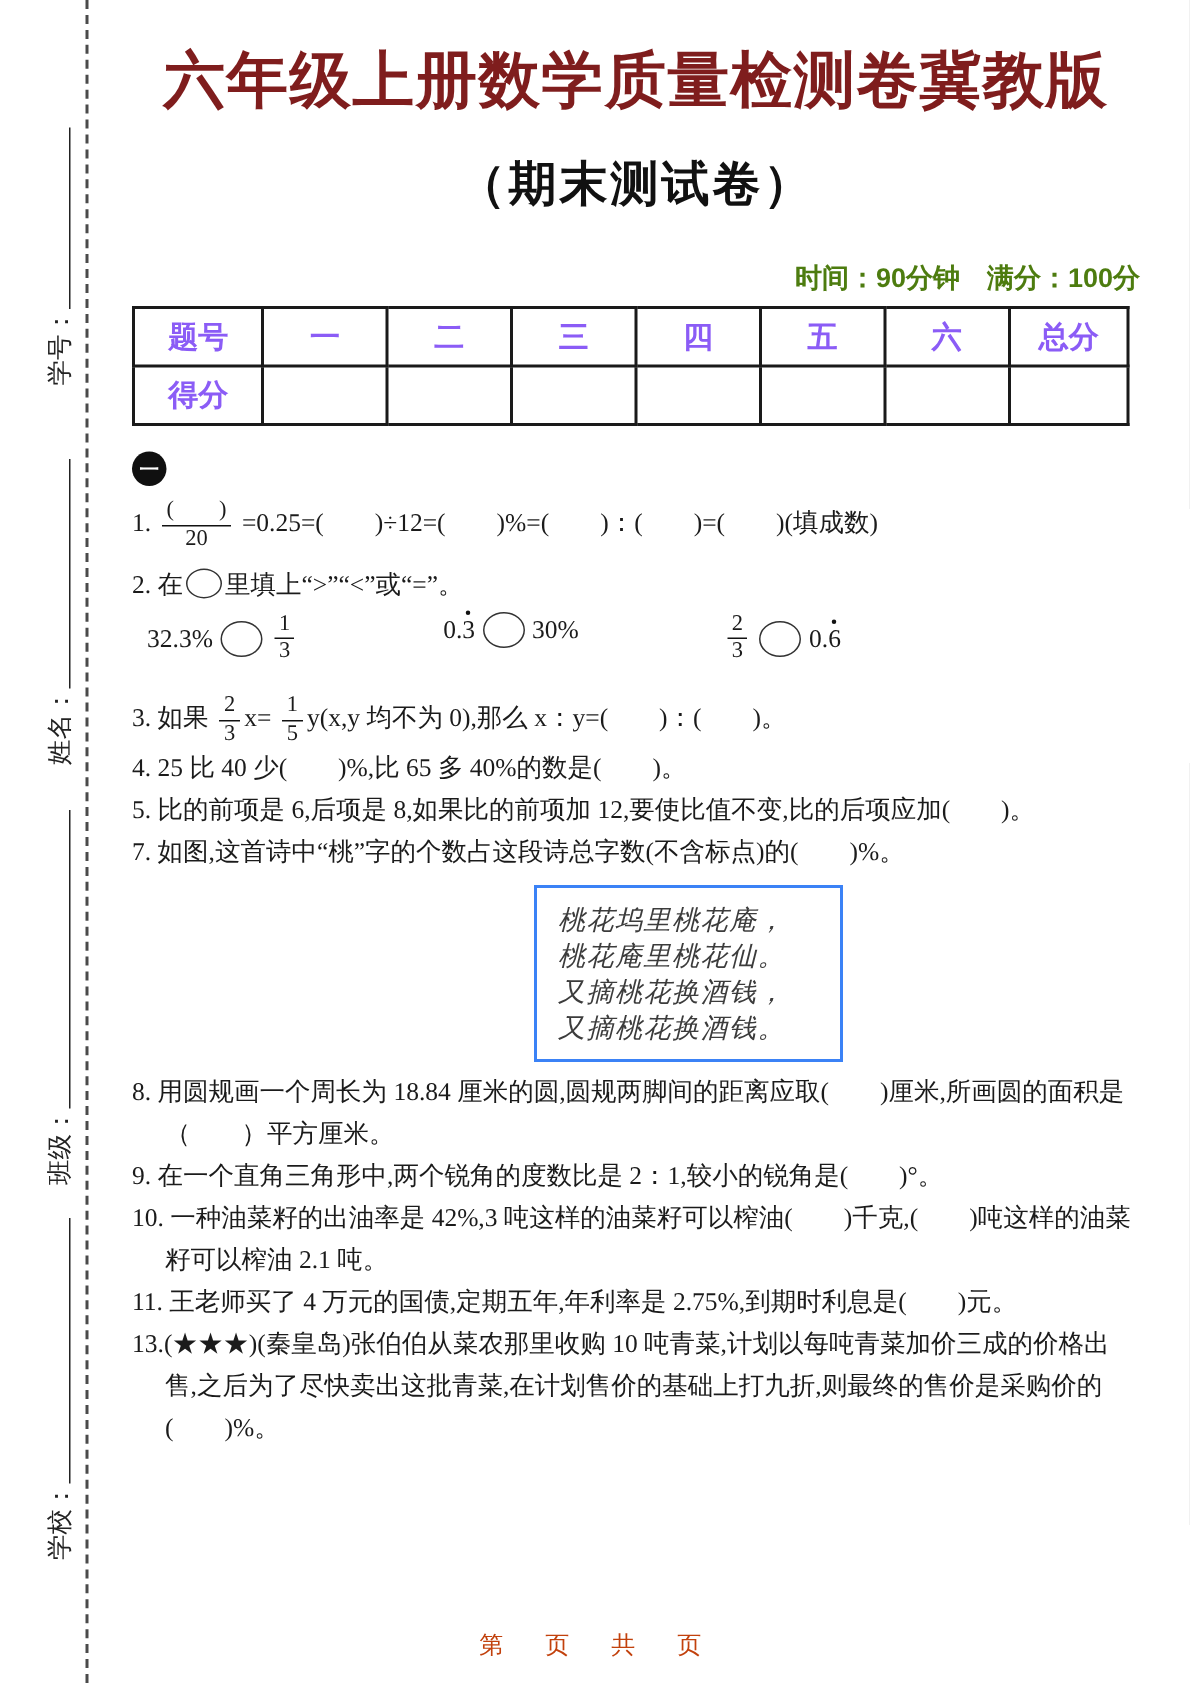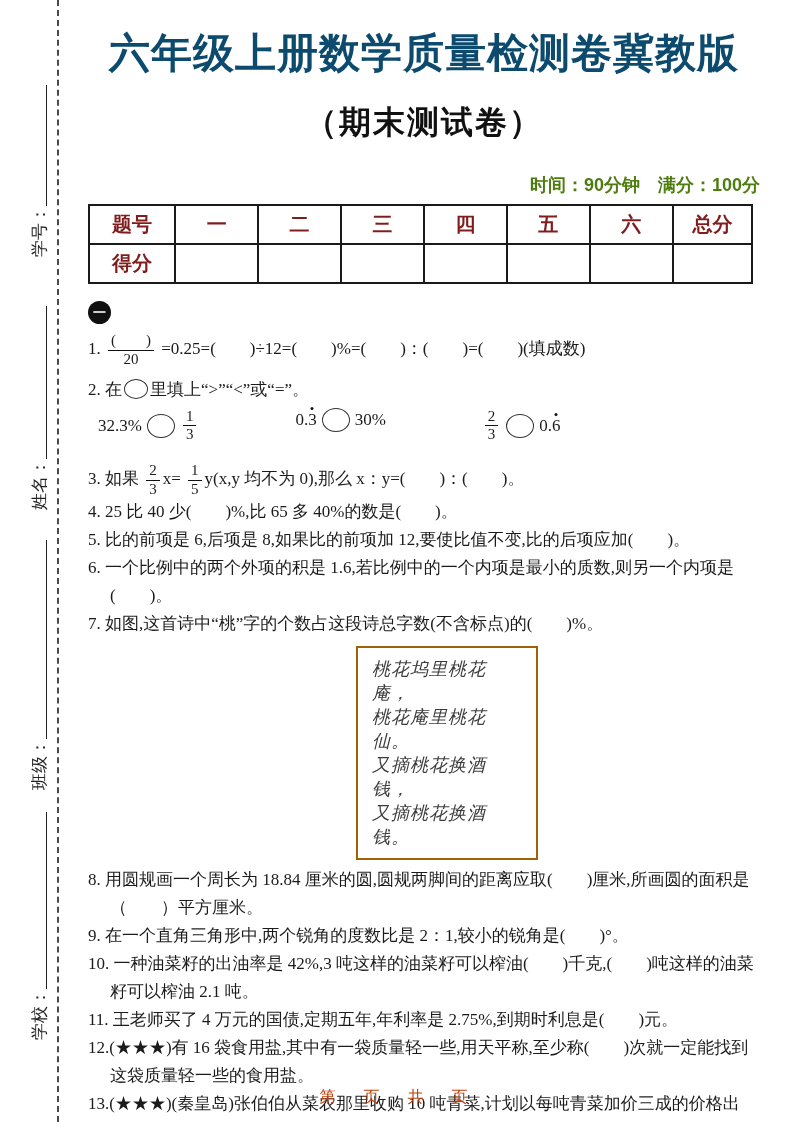--- a/index.html
+++ b/index.html
@@ -33,38 +33,38 @@
   .side-unit.u3 { width:250px; left:-87px; top:652px; }
   .side-unit.u4 { width:228px; left:-76px; top:913px; }
 
   
   .main { position:absolute; left:88px; top:0; width:672px; }
 
   .paper-title {
     margin-top:30px; text-align:center;
     font-family:"Liberation Sans", sans-serif;
     font-weight:700; font-size:41px; line-height:1.15; letter-spacing:1px;
-    color:#0c4a6e;
+    color:#7f1d1d;
   }
   .paper-subtitle {
     margin-top:24px; text-align:center;
     font-family:"Liberation Sans", sans-serif;
     font-weight:700; font-size:32px; letter-spacing:2px; color:#111;
   }
   .meta {
     margin-top:28px; text-align:right;
     font-family:"Liberation Sans", sans-serif;
     font-weight:700; font-size:18px; color:#4d7c0f;
   }
 
   table.score {
     margin-top:7px; width:99%;
     border-collapse:collapse;
     font-family:"Liberation Sans", sans-serif;
-    font-weight:700; font-size:20px; color:#7f1d1d;
+    font-weight:700; font-size:20px; color:#8b5cf6;
   }
   table.score td {
     border:2px solid #1a1a1a; height:39px; text-align:center; vertical-align:middle;
   }
   table.score td.c0 { width:13%; }
   table.score td.c7 { width:12%; }
 
   .sec-header {
     margin-top:17px;
     display:flex; align-items:center; gap:9px;
@@ -113,22 +113,22 @@
 
   .rep { position:relative; display:inline-block; }
   .rep::after {
     content:""; position:absolute; left:50%; top:-3px;
     width:3px; height:3px; background:#111; border-radius:50%;
     transform:translateX(-50%);
   }
 
   .poem-box {
     margin:8px 0 6px 268px;
-    width:182px;
-    border:2px solid #a16207;
+    width:206px;
+    border:2px solid #3b82f6;
     padding:9px 14px;
     font-size:18px; line-height:24px; color:#3c3c3c;
     font-style:italic;
     letter-spacing:1px;
   }
 
   .footer {
     position:absolute; left:0; right:0; bottom:14px;
     text-align:center; font-size:16px; letter-spacing:6px; color:#c2410c;
     font-family:"Liberation Sans", sans-serif;
@@ -240,33 +240,31 @@
         <span class="fden">3</span>
       </span><span>x=</span>
       <span class="frac">
         <span class="fnum">1</span>
         <span class="fden">5</span>
       </span><span>y(x,y 均不为 0),那么 x：y=(　　)：(　　)。</span>
     </div>
 
     <div class="q">4. 25 比 40 少(　　)%,比 65 多 40%的数是(　　)。</div>
     <div class="q">5. 比的前项是 6,后项是 8,如果比的前项加 12,要使比值不变,比的后项应加(　　)。</div>
-    <div class="q">6. 一个比例中的两个外项的积是 1.6,若比例中的一个内项是最小的质数,则另一个内项是(　　)。</div>
     <div class="q">7. 如图,这首诗中“桃”字的个数占这段诗总字数(不含标点)的(　　)%。</div>
 
     <div class="poem-box">
       <div>桃花坞里桃花庵，</div>
       <div>桃花庵里桃花仙。</div>
       <div>又摘桃花换酒钱，</div>
       <div>又摘桃花换酒钱。</div>
     </div>
 
     <div class="q">8. 用圆规画一个周长为 18.84 厘米的圆,圆规两脚间的距离应取(　　)厘米,所画圆的面积是（　　）平方厘米。</div>
     <div class="q">9. 在一个直角三角形中,两个锐角的度数比是 2：1,较小的锐角是(　　)°。</div>
     <div class="q">10. 一种油菜籽的出油率是 42%,3 吨这样的油菜籽可以榨油(　　)千克,(　　)吨这样的油菜籽可以榨油 2.1 吨。</div>
     <div class="q">11. 王老师买了 4 万元的国债,定期五年,年利率是 2.75%,到期时利息是(　　)元。</div>
-    <div class="q">12.(★★★)有 16 袋食用盐,其中有一袋质量轻一些,用天平称,至少称(　　)次就一定能找到这袋质量轻一些的食用盐。</div>
     <div class="q">13.(★★★)(秦皇岛)张伯伯从菜农那里收购 10 吨青菜,计划以每吨青菜加价三成的价格出售,之后为了尽快卖出这批青菜,在计划售价的基础上打九折,则最终的售价是采购价的(　　)%。</div>
 
   </div>
 
   <div class="footer">第　页　共　页</div>
 </div>
 
 </body></html>

